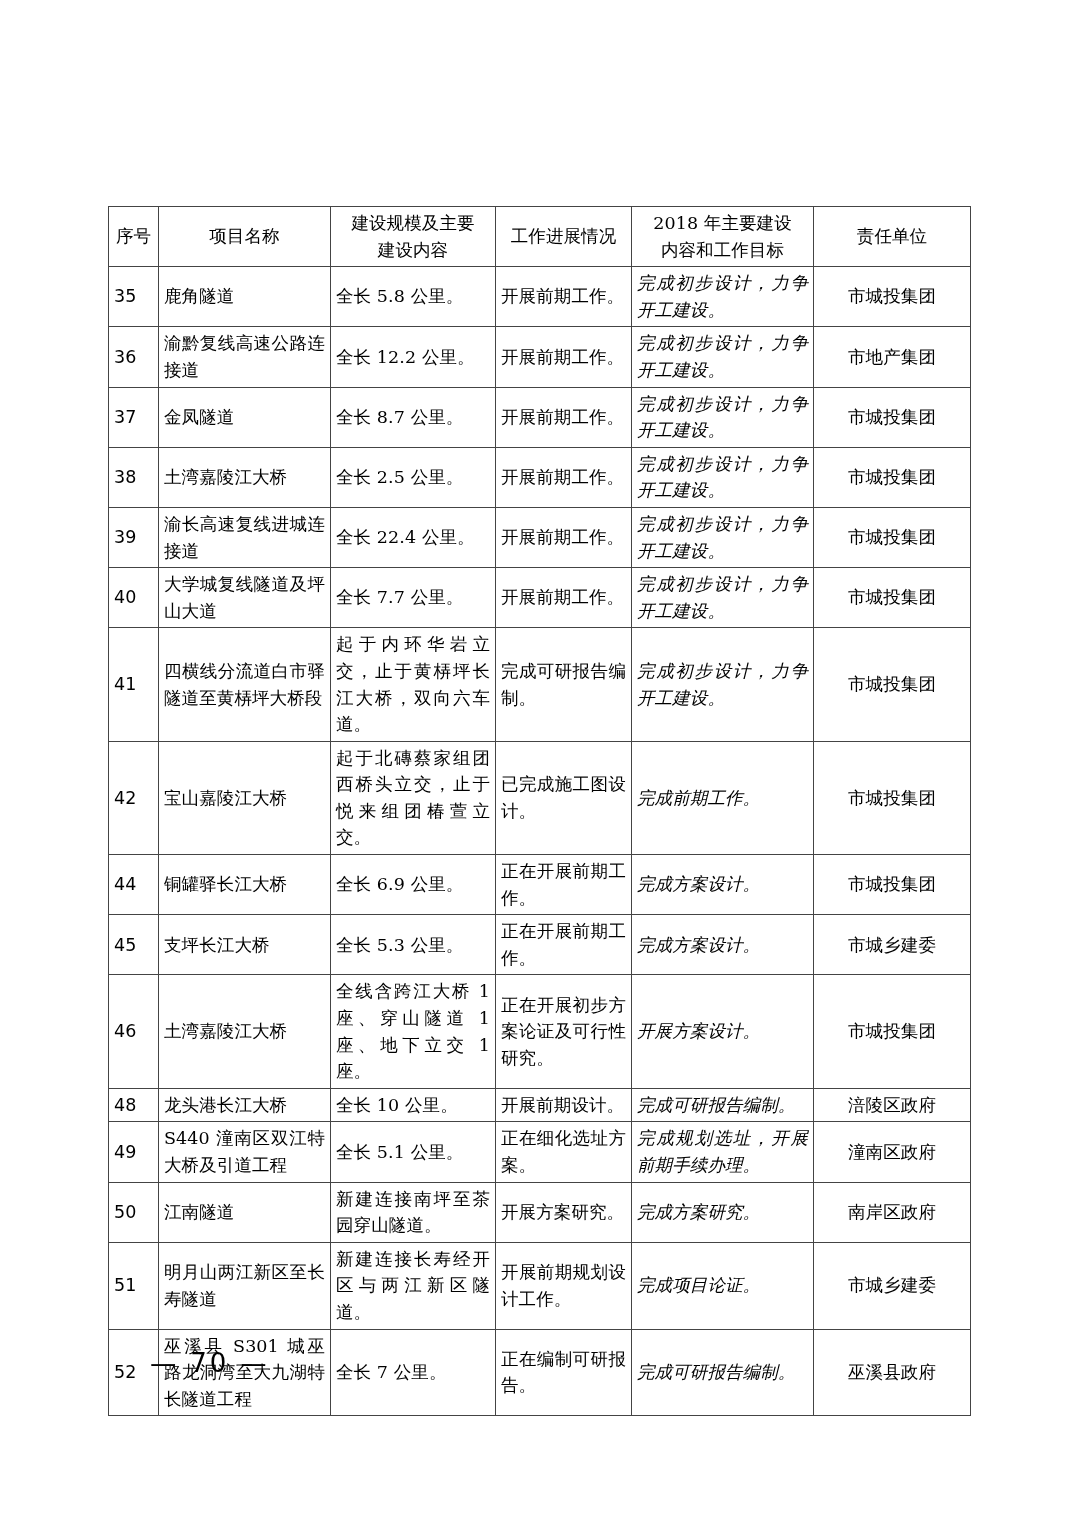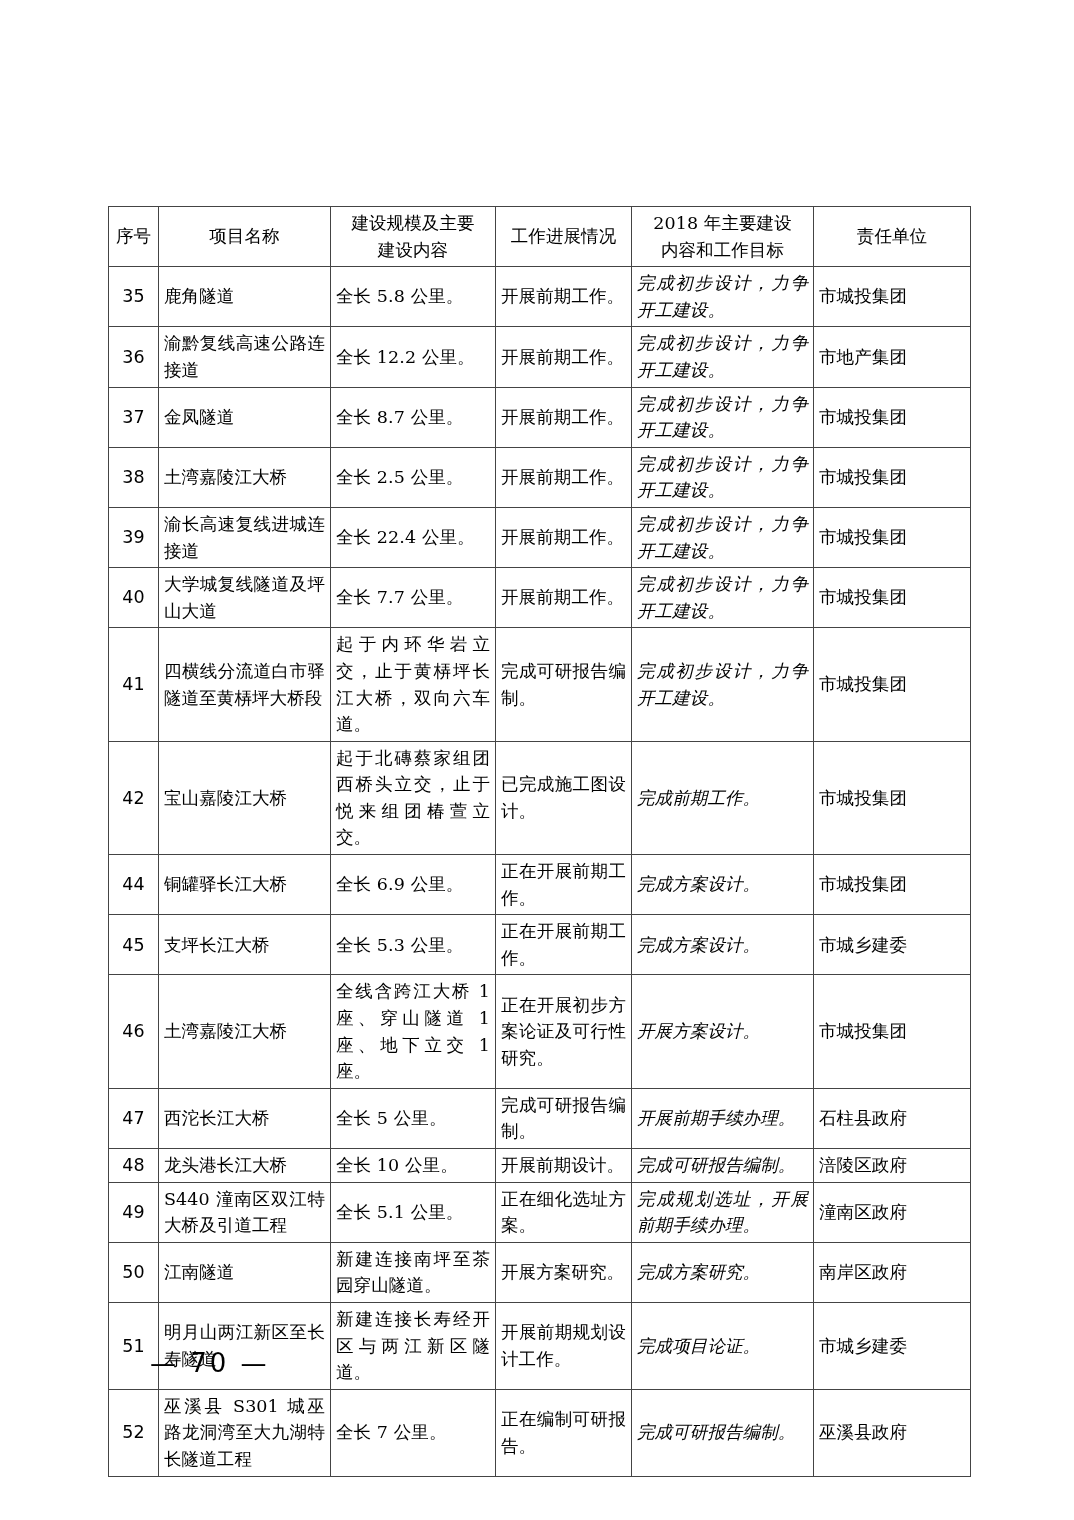--- a/index.html
+++ b/index.html
@@ -54,26 +54,26 @@
   col.c-unit    { width: 157px; }
 
   thead td {
     text-align: center;
     vertical-align: middle;
     line-height: 1.45;
     padding-top: 6px;
     padding-bottom: 6px;
   }
 
-  .cell-seq  { text-align: center; font-family: "DejaVu Sans", "Liberation Sans", sans-serif; font-size: 17px; }
+  .cell-seq  { font-family: "DejaVu Sans", "Liberation Sans", sans-serif; font-size: 17px; }
   .cell-name { text-align: justify; text-align-last: left; text-justify: inter-character; }
   .cell-scale{ text-align: justify; text-align-last: left; text-justify: inter-character; }
   .cell-prog { text-align: justify; text-align-last: left; text-justify: inter-character; }
   .cell-goal { text-align: justify; text-align-last: left; text-justify: inter-character; font-style: italic; }
-  .cell-unit { text-align: left; }
+  .cell-unit { text-align: center; }
 
   .page-footer {
     position: absolute;
     left: 150px;
     top: 1332px;
     width: 200px;
     text-align: left;
     font-family: "DejaVu Sans", "Liberation Sans", sans-serif;
     font-size: 26px;
     letter-spacing: 3px;
@@ -193,28 +193,20 @@
         </tr>
         <tr>
           <td class="cell-seq">46</td>
           <td class="cell-name">土湾嘉陵江大桥</td>
           <td class="cell-scale">全线含跨江大桥 1 座、穿山隧道 1 座、地下立交 1 座。</td>
           <td class="cell-prog">正在开展初步方案论证及可行性研究。</td>
           <td class="cell-goal">开展方案设计。</td>
           <td class="cell-unit">市城投集团</td>
         </tr>
         <tr>
-          <td class="cell-seq">47</td>
-          <td class="cell-name">西沱长江大桥</td>
-          <td class="cell-scale">全长 5 公里。</td>
-          <td class="cell-prog">完成可研报告编制。</td>
-          <td class="cell-goal">开展前期手续办理。</td>
-          <td class="cell-unit">石柱县政府</td>
-        </tr>
-        <tr>
           <td class="cell-seq">48</td>
           <td class="cell-name">龙头港长江大桥</td>
           <td class="cell-scale">全长 10 公里。</td>
           <td class="cell-prog">开展前期设计。</td>
           <td class="cell-goal">完成可研报告编制。</td>
           <td class="cell-unit">涪陵区政府</td>
         </tr>
         <tr>
           <td class="cell-seq">49</td>
           <td class="cell-name">S440 潼南区双江特大桥及引道工程</td>

